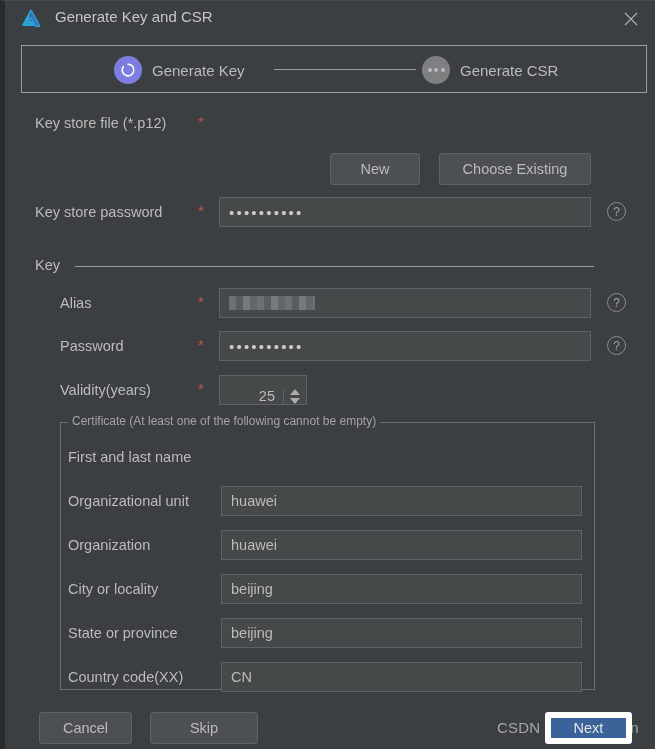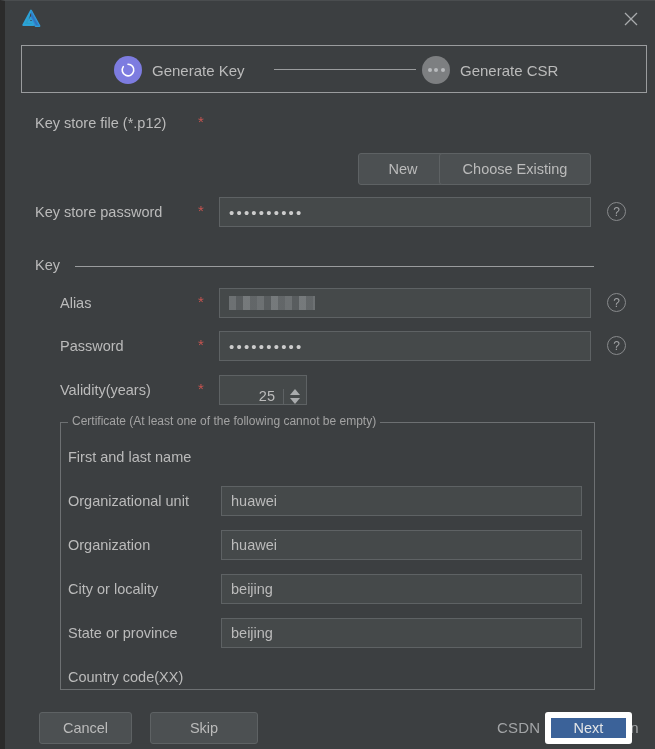--- a/index.html
+++ b/index.html
@@ -267,20 +267,21 @@
 <div id="dialog">
 
   <div id="titlebar">
     <div id="app-logo">
       <svg width="24" height="24" viewBox="0 0 24 24">
         <path d="M12 3.5 L20.5 19 L16.6 19 L12 10.4 L9.6 15 L13 15 L14.6 18 L4.2 18 Z" fill="none" stroke="#2f9fd8" stroke-width="1.8" stroke-linejoin="round"></path>
         <path d="M12 3.5 L20.5 19 L16.6 19 L12 10.4 Z" fill="#2f7fd0" opacity="0.85"></path>
         <path d="M12 3.5 L9.6 15 L13 15 L14.6 18 L4.2 18 Z" fill="#2aa6d6" opacity="0.9"></path>
       </svg>
     </div>
+    <div id="dialog-title">Generate Key and CSR</div>
     <div id="close-btn">
       <svg width="24" height="24" viewBox="0 0 24 24">
         <path d="M6 6 L18 18 M18 6 L6 18" stroke="#a9abad" stroke-width="1.3" fill="none"></path>
       </svg>
     </div>
   </div>
 
   <div id="stepper">
     <div id="step-connector"></div>
 
@@ -301,21 +302,21 @@
             <i></i>
           </span>
       </div>
       <div class="step-label">Generate CSR</div>
     </div>
   </div>
 
   <div class="lbl" style="left:30px; top:114px;">Key store file (*.p12)</div>
   <div class="req" style="left:193px; top:112px;">*</div>
 
-  <div class="btn" style="left:325px; top:152px; width:90px;margin-left:28px;">New</div>
+  <div class="btn" style="left:325px; top:152px; width:90px;">New</div>
   <div class="btn" style="left:434px; top:152px; width:152px;">Choose Existing</div>
 
   <div class="lbl" style="left:30px; top:203px;">Key store password</div>
   <div class="req" style="left:193px; top:201px;">*</div>
   <div class="tf" style="left:214px; top:196px; width:372px;">
     <span class="dots-pw">••••••••••</span>
   </div>
   <div class="help" style="left:602px; top:201px;">?</div>
 
   <div id="key-group-label">Key</div>
@@ -358,20 +359,21 @@
   <div class="lbl" style="left:63px; top:536px;">Organization</div>
   <div class="tf" style="left:216px; top:529px; width:361px;">huawei</div>
 
   <div class="lbl" style="left:63px; top:580px;">City or locality</div>
   <div class="tf" style="left:216px; top:573px; width:361px;">beijing</div>
 
   <div class="lbl" style="left:63px; top:624px;">State or province</div>
   <div class="tf" style="left:216px; top:617px; width:361px;">beijing</div>
 
   <div class="lbl" style="left:63px; top:668px;">Country code(XX)</div>
+  <div class="tf" style="left:216px; top:661px; width:361px;">CN</div>
 
   <div class="btn" style="left:34px; top:711px; width:93px;">Cancel</div>
   <div class="btn" style="left:145px; top:711px; width:108px;">Skip</div>
 
   <div id="watermark">CSDN @shayu8nian</div>
 
   <div class="btn primary" style="left:540px; top:711px; width:87px;">Next</div>
 
 </div>
 

